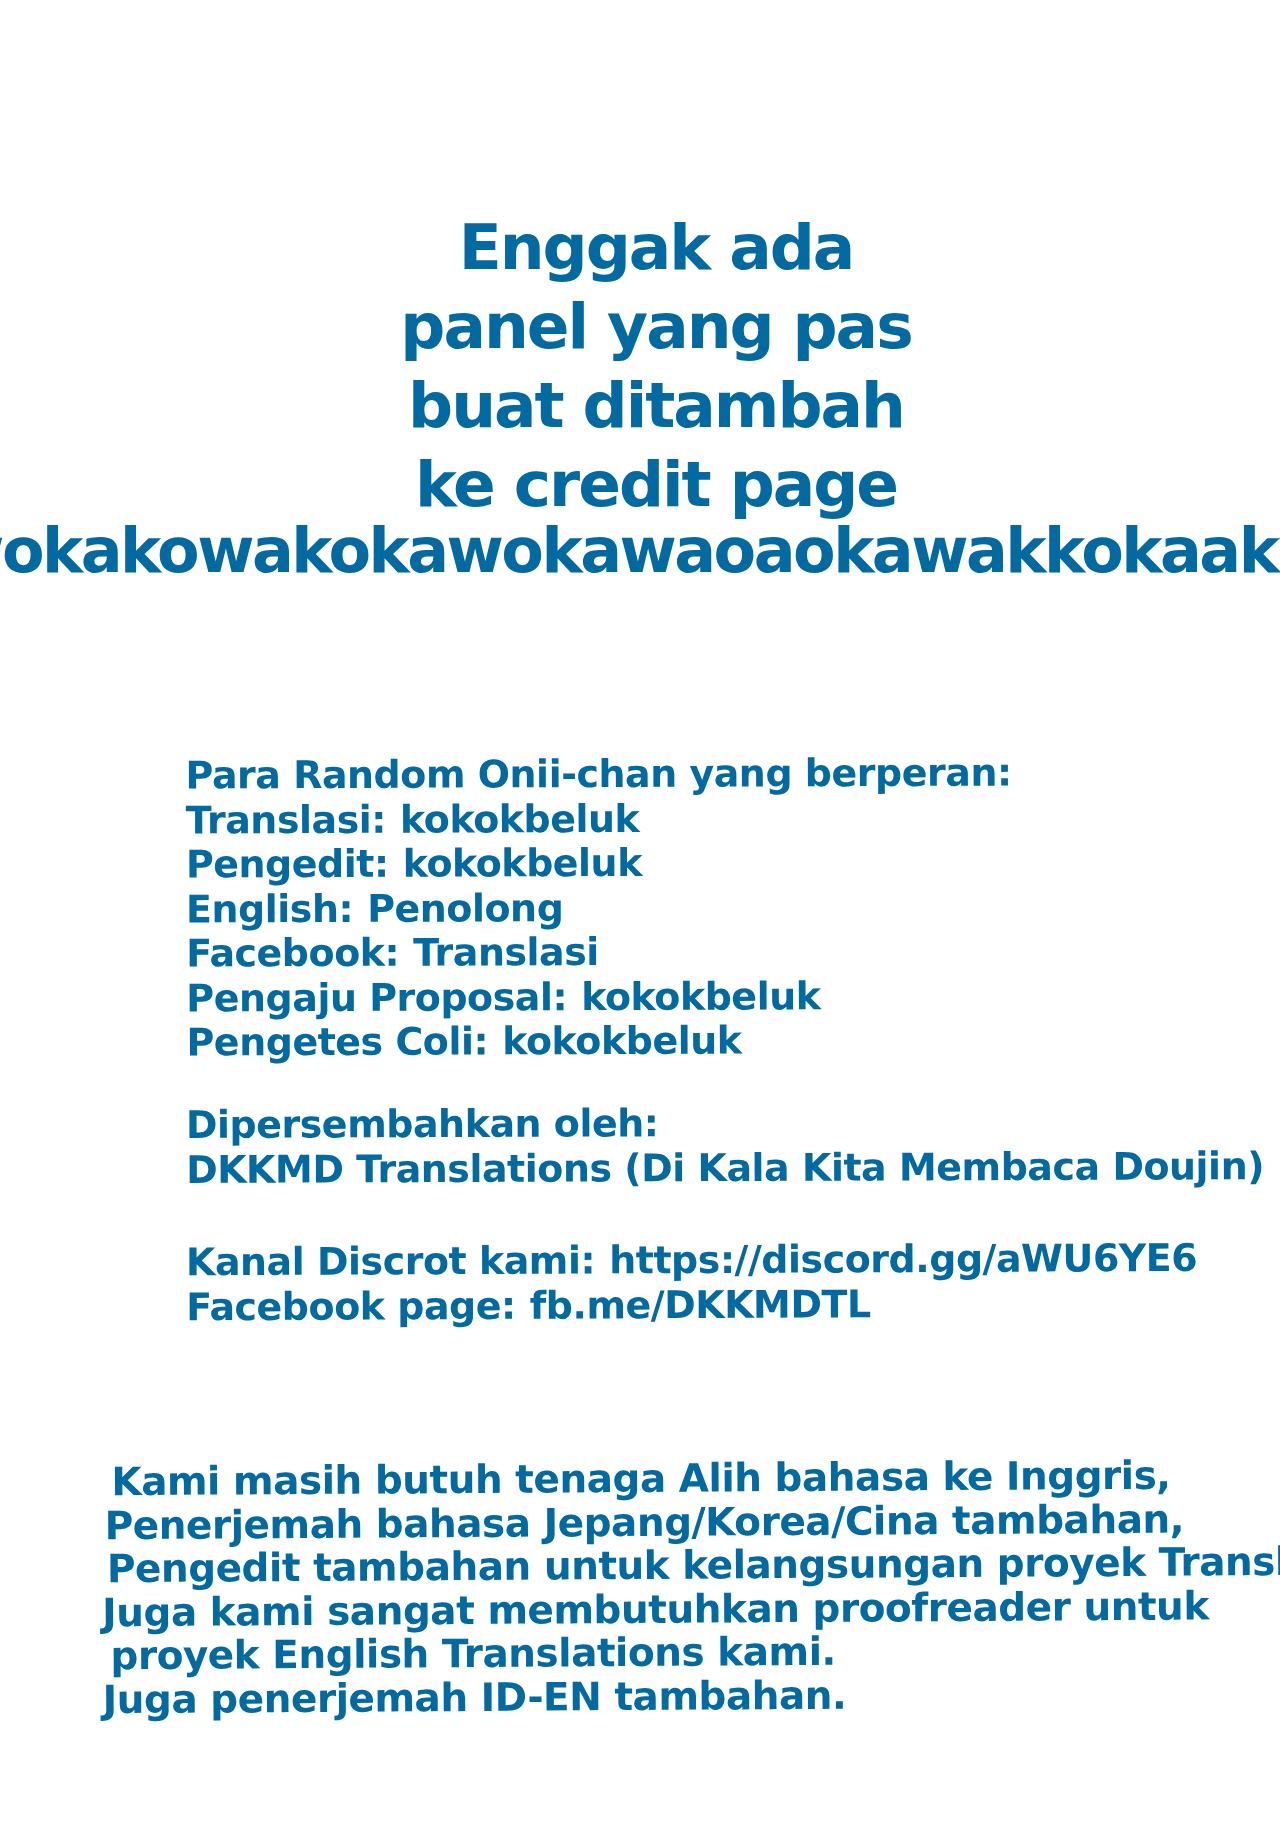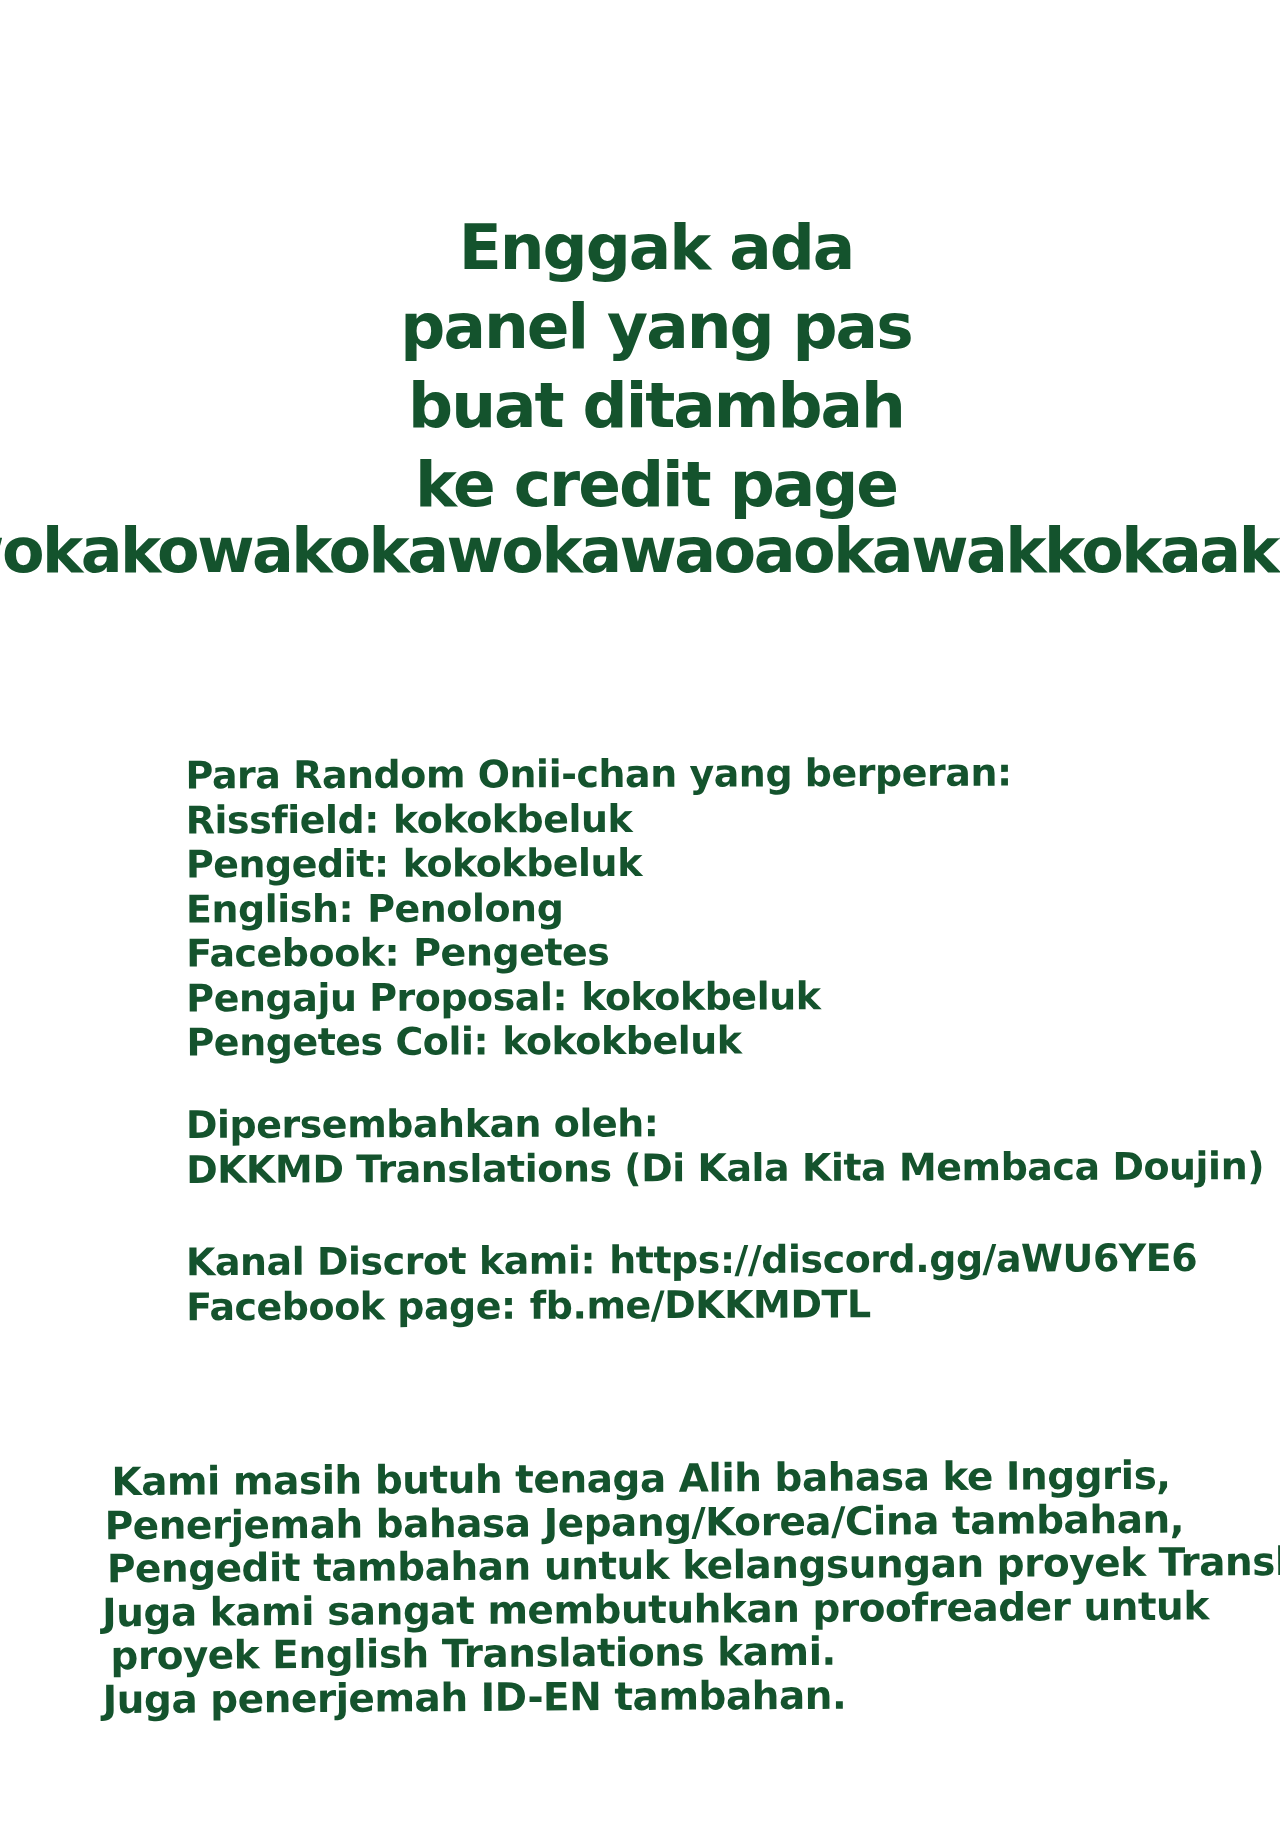--- a/index.html
+++ b/index.html
@@ -4,21 +4,21 @@
 <style>
   html, body { margin: 0; padding: 0; }
   body { background: #ffffff; }
   .page {
     position: relative;
     width: 1280px;
     height: 1839px;
     background: #ffffff;
     overflow: hidden;
     font-family: "DejaVu Sans", sans-serif;
-    color: #14532d;
+    color: #0369a1;
     font-weight: bold;
     -webkit-font-smoothing: antialiased;
   }
   
   .note {
     position: absolute;
     top: 208px;
     left: 0;
     width: 100%;
     text-align: center;
@@ -101,30 +101,30 @@
     <div>panel yang pas</div>
     <div>buat ditambah</div>
     <div>ke credit page</div>
   </div>
 
   <div class="laugh">awokakowakokawokawaoaokawakkokaakwo</div>
 
   <div class="credits">
     <div>Para Random Onii-chan yang berperan:</div>
     <div>
-      <span>Rissfield:</span><span class="name">kokokbeluk</span>
+      <span>Translasi:</span><span class="name">kokokbeluk</span>
     </div>
     <div>
       <span>Pengedit:</span><span class="name">kokokbeluk</span>
     </div>
     <div>
       <span>English:</span><span class="name">Penolong</span>
     </div>
     <div>
-      <span>Facebook:</span><span class="name">Pengetes</span>
+      <span>Facebook:</span><span class="name">Translasi</span>
     </div>
     <div>
       <span>Pengaju Proposal:</span><span class="name">kokokbeluk</span>
     </div>
     <div>
       <span>Pengetes Coli:</span><span class="name">kokokbeluk</span>
     </div>
   </div>
 
   <div class="presented">

